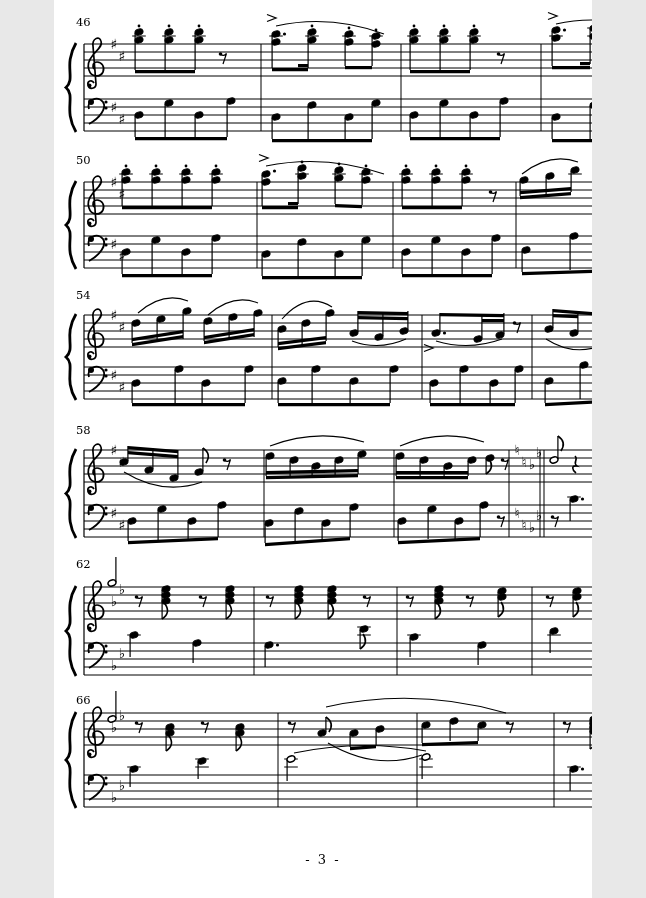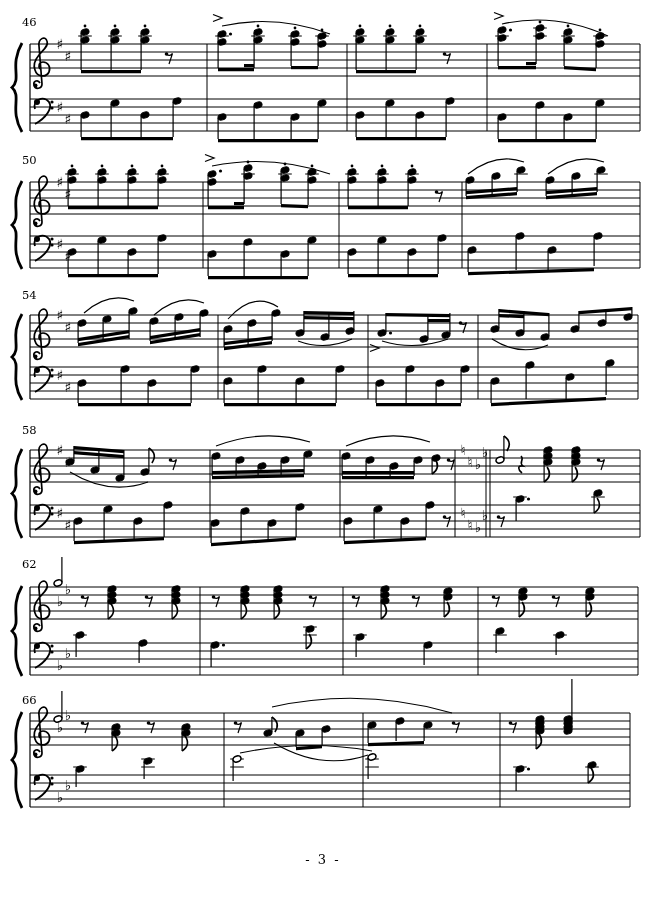--- a/index.html
+++ b/index.html
@@ -1,16 +1,16 @@
 <!DOCTYPE html>
 <html><head>
 <meta charset="utf-8">
 <style>
   html,body{margin:0;padding:0;background:#e8e8e8;}
-  #page{position:relative;width:646px;height:898px;background:#ffffff;margin:0 auto;overflow:hidden;}
+  #page{position:relative;width:538px;height:898px;background:#ffffff;margin:0 auto;overflow:hidden;}
   #score-svg{position:absolute;left:0;top:0;}
   #page-number{position:absolute;left:0;top:852px;width:100%;text-align:center;
     font-family:"DejaVu Serif",serif;font-size:13px;color:#000;letter-spacing:2px;}
 </style>
 </head>
 <body>
 
 <div id="page">
     <svg width="646" height="898" id="score-svg">
       <g>

